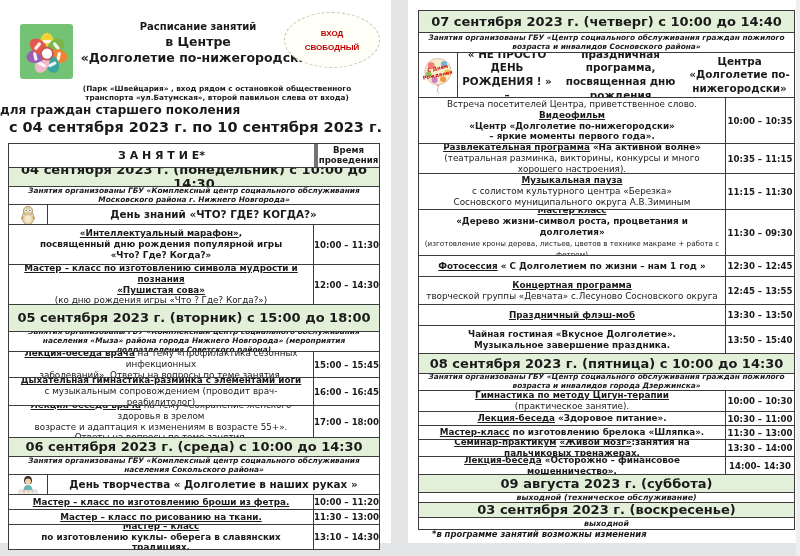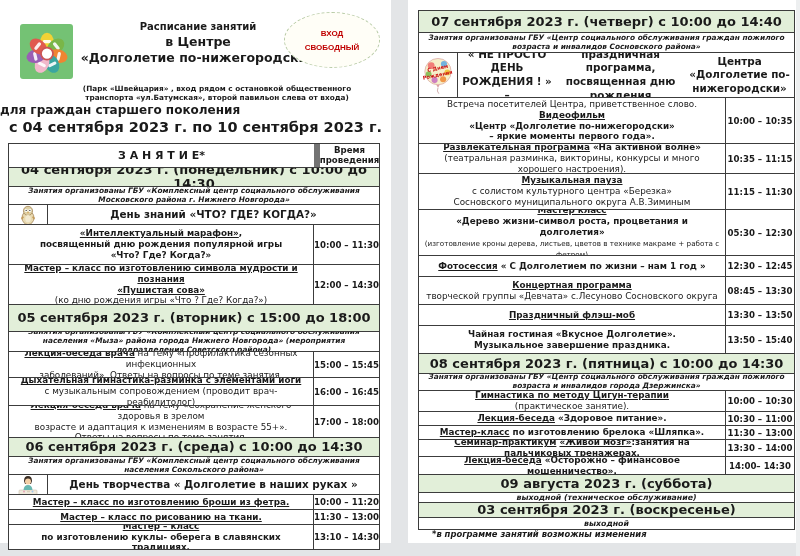--- a/index.html
+++ b/index.html
@@ -28,21 +28,21 @@
   #date-range{position:absolute;left:0;top:119px;width:391px;text-align:center;font-weight:bold;font-size:14.5px;}
 
   
   .rows{position:absolute;border:1.5px solid #3c3c3c;background:#fff;}
   #left-rows{left:8px;top:143px;width:370px;}
   #right-rows{left:418px;top:10px;width:375px;}
   .row{display:flex;border-bottom:1px solid #3c3c3c;box-sizing:border-box;overflow:hidden;align-items:stretch;}
   .row:last-child{border-bottom:none;}
 
   .headrow .hact{flex:1;display:flex;align-items:center;justify-content:center;font-weight:bold;font-size:11px;}
-  .headrow .htime{width:65px;flex:none;border-left:6px solid #737373;display:flex;align-items:center;justify-content:center;
+  .headrow .htime{width:65px;flex:none;border-left:4px solid #737373;display:flex;align-items:center;justify-content:center;
         text-align:center;font-weight:bold;font-size:8.6px;line-height:1.15;padding:0 3px;box-sizing:border-box;}
 
   .date{background:#e2efd9;align-items:center;justify-content:center;font-weight:bold;font-size:13px;text-align:center;line-height:1.05;}
   .org{display:flex;align-items:center;justify-content:center;text-align:center;font-weight:bold;font-style:italic;
        font-size:7.4px;line-height:1.18;padding:1px 8px;}
   .note{display:flex;align-items:center;justify-content:center;text-align:center;font-weight:bold;font-style:italic;
        font-size:7.8px;line-height:1;padding:0;}
 
   .icon-cell{width:38px;flex:none;border-right:1px solid #3c3c3c;display:flex;align-items:center;justify-content:center;}
   .theme-text{flex:1;display:flex;flex-direction:row;align-items:center;justify-content:center;text-align:center;
@@ -314,34 +314,34 @@
         <div class="line"><span class="r">Сосновского муниципального округа А.В.Зиминым</span></div>
       </div>
       <div class="time-cell">11:15 – 11:30</div>
     </div>
     <div class="row act">
       <div class="act-text">
         <div class="line"><span class="u">Мастер класс</span></div>
         <div class="line"><span>«Дерево жизни-символ роста, процветания и долголетия»</span></div>
         <div class="line"><span class="r sm">(изготовление  кроны дерева, листьев, цветов в технике макраме + работа с фетром)</span></div>
       </div>
-      <div class="time-cell">05:30 – 12:30</div>
+      <div class="time-cell">11:30 – 09:30</div>
     </div>
     <div class="row act">
       <div class="act-text">
         <div class="line"><span class="u">Фотосессия</span><span>   « С Долголетием по жизни – нам 1 год »</span></div>
       </div>
       <div class="time-cell">12:30 – 12:45</div>
     </div>
     <div class="row act">
       <div class="act-text">
         <div class="line"><span class="u">Концертная программа</span></div>
         <div class="line"><span class="r">творческой группы «Девчата» с.Лесуново Сосновского округа</span></div>
       </div>
-      <div class="time-cell">08:45 – 13:30</div>
+      <div class="time-cell">12:45 – 13:55</div>
     </div>
     <div class="row act">
       <div class="act-text">
         <div class="line"><span class="u">Праздничный флэш-моб</span></div>
       </div>
       <div class="time-cell">13:30 – 13:50</div>
     </div>
     <div class="row act">
       <div class="act-text">
         <div class="line"><span>Чайная гостиная   «Вкусное Долголетие».</span></div>

